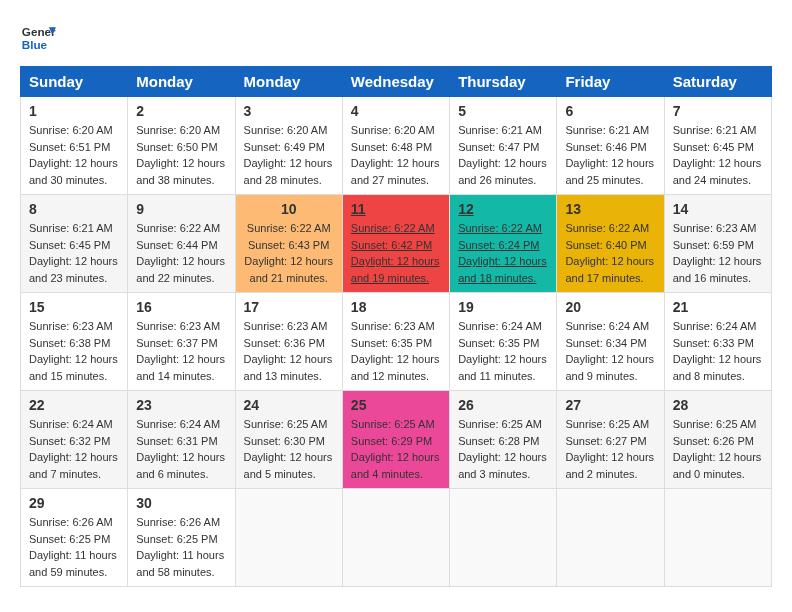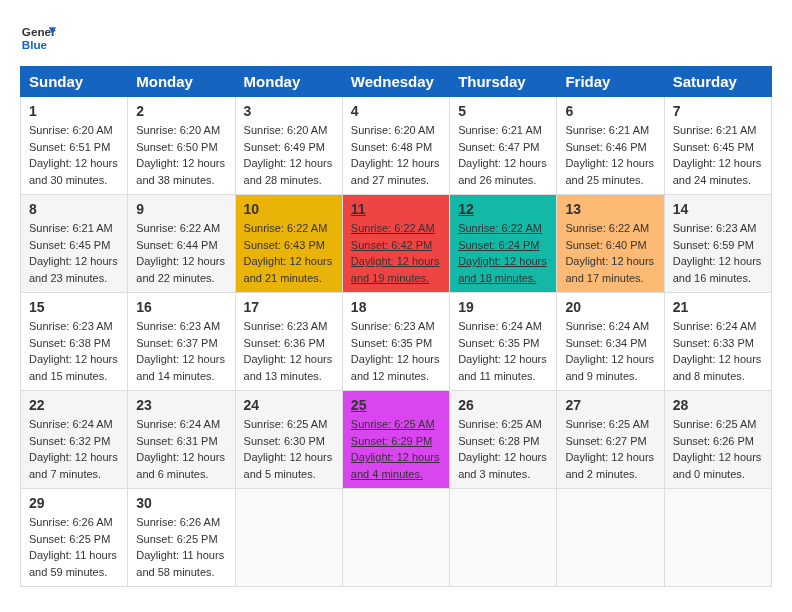--- a/index.html
+++ b/index.html
@@ -179,21 +179,21 @@
         </div>
       </td>
         <td style="background-color: rgb(245, 245, 245);">
         <span class="day-number">9</span>
         <div class="day-info">
           <div>Sunrise: 6:22 AM</div>
           <div>Sunset: 6:44 PM</div>
           <div>Daylight: 12 hours and 22 minutes.</div>
         </div>
       </td>
-        <td style="background-color: #eab308;">
+        <td style="background-color: #fdba74; text-align: center;">
         <span class="day-number">10</span>
         <div class="day-info">
           <div>Sunrise: 6:22 AM</div>
           <div>Sunset: 6:43 PM</div>
           <div>Daylight: 12 hours and 21 minutes.</div>
         </div>
       </td>
         <td style="background-color: #ef4444; text-decoration: underline;">
         <span class="day-number">11</span>
         <div class="day-info">
@@ -203,21 +203,21 @@
         </div>
       </td>
         <td style="background-color: #14b8a6; text-decoration: underline;">
         <span class="day-number">12</span>
         <div class="day-info">
           <div>Sunrise: 6:22 AM</div>
           <div>Sunset: 6:24 PM</div>
           <div>Daylight: 12 hours and 18 minutes.</div>
         </div>
       </td>
-        <td style="background-color: #fdba74; margin-top: 40px;">
+        <td style="background-color: #eab308; margin-top: 40px;">
         <span class="day-number">13</span>
         <div class="day-info">
           <div>Sunrise: 6:22 AM</div>
           <div>Sunset: 6:40 PM</div>
           <div>Daylight: 12 hours and 17 minutes.</div>
         </div>
       </td>
         <td style="background-color: rgb(245, 245, 245);">
         <span class="day-number">14</span>
         <div class="day-info">
@@ -303,21 +303,21 @@
         </div>
       </td>
         <td style="background-color: rgb(245, 245, 245);">
         <span class="day-number">24</span>
         <div class="day-info">
           <div>Sunrise: 6:25 AM</div>
           <div>Sunset: 6:30 PM</div>
           <div>Daylight: 12 hours and 5 minutes.</div>
         </div>
       </td>
-        <td style="background-color: #d946ef; text-decoration: underline;">
+        <td style="background-color: #ec4899;">
         <span class="day-number">25</span>
         <div class="day-info">
           <div>Sunrise: 6:25 AM</div>
           <div>Sunset: 6:29 PM</div>
           <div>Daylight: 12 hours and 4 minutes.</div>
         </div>
       </td>
         <td style="background-color: rgb(245, 245, 245);">
         <span class="day-number">26</span>
         <div class="day-info">

